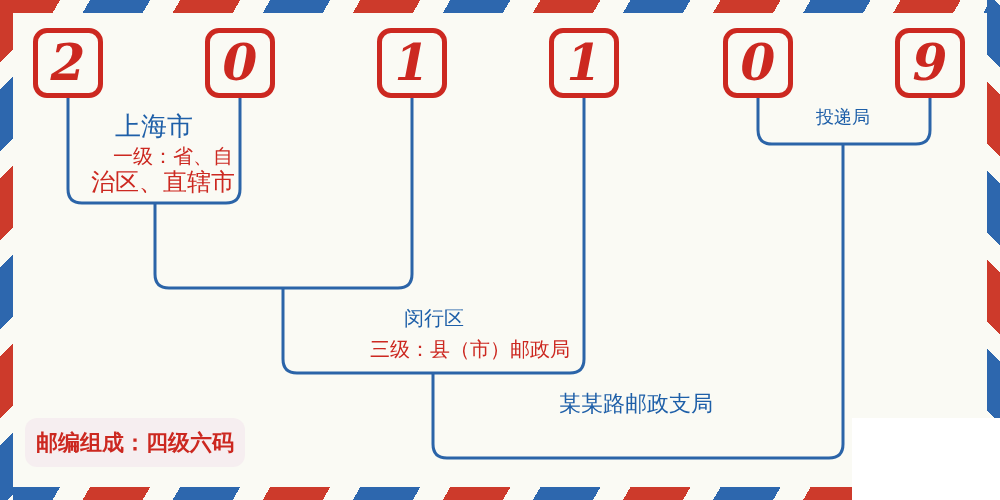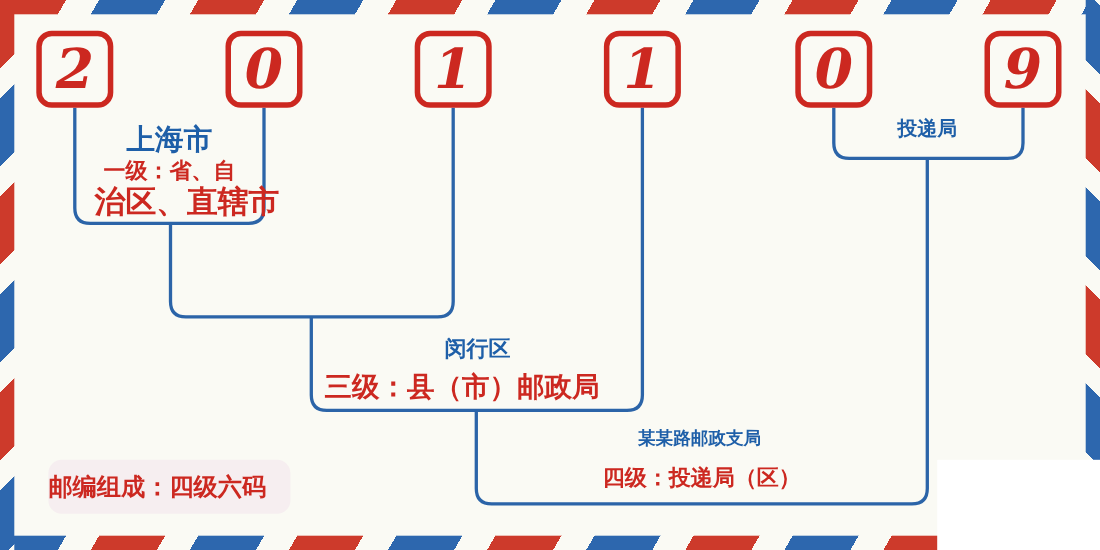--- a/index.html
+++ b/index.html
@@ -52,28 +52,28 @@
   }
   .digit{
     font-family:"DejaVu Serif",serif;font-style:italic;font-weight:bold;
     font-size:50px;line-height:1;color:var(--red);
   }
   
   .connectors{position:absolute;left:0;top:0;z-index:1;pointer-events:none;}
   
   .lbl{
     position:absolute;transform:translateX(-50%);white-space:nowrap;
-    font-weight:bold;z-index:3;line-height:1.15;
+    font-weight:normal;z-index:3;line-height:1.15;
   }
   .lbl.blue{color:var(--text-blue);}
-  .lbl.red{color:var(--red);}
+  .lbl.red{color:var(--red);margin-left:19px;}
   .badge{
-    position:absolute;left:44px;top:418px;width:220px;height:49px;
+    position:absolute;left:25px;top:418px;width:220px;height:49px;
     background:var(--badge-bg);border-radius:12px;z-index:3;
-    display:flex;align-items:center;
+    display:flex;align-items:center;justify-content:center;
   }
   .badge span{font-weight:bold;font-size:22px;color:var(--red);white-space:nowrap;}
   .white-patch{
     position:absolute;left:852px;top:418px;width:148px;height:82px;
     background:#ffffff;z-index:4;
   }
 </style>
 </head>
 <body>
 
@@ -111,28 +111,27 @@
   </div>
   <div class="digit-box" style="left:723px">
     <span class="digit">0</span>
   </div>
   <div class="digit-box" style="left:895px">
     <span class="digit">9</span>
   </div>
 
   <div class="lbl blue" style="left:154px;top:112px;font-size:26px">上海市</div>
   <div class="lbl red" style="left:154px;top:145px;font-size:20px">一级：省、自</div>
-  <div class="lbl red" style="left:170px;top:168px;font-size:28px">治区、直辖市</div>
+  <div class="lbl red" style="left:144px;top:168px;font-size:24px">治区、直辖市</div>
 
 
   <div class="lbl blue" style="left:434px;top:307px;font-size:20px">闵行区</div>
-  <div class="lbl red" style="left:420px;top:338px;font-size:25px">三级：县（市）邮政局</div>
+  <div class="lbl red" style="left:451px;top:338px;font-size:20px">三级：县（市）邮政局</div>
 
-  <div class="lbl blue" style="left:636px;top:391px;font-size:16px">某某路邮政支局</div>
-  <div class="lbl red" style="left:638px;top:424px;font-size:20px">四级：投递局（区）</div>
+  <div class="lbl blue" style="left:636px;top:391px;font-size:22px">某某路邮政支局</div>
 
   <div class="lbl blue" style="left:843px;top:107px;font-size:18px">投递局</div>
 
   <div class="badge">
     <span>邮编组成：四级六码</span>
   </div>
 
   <div class="white-patch"></div>
 
 </div>

